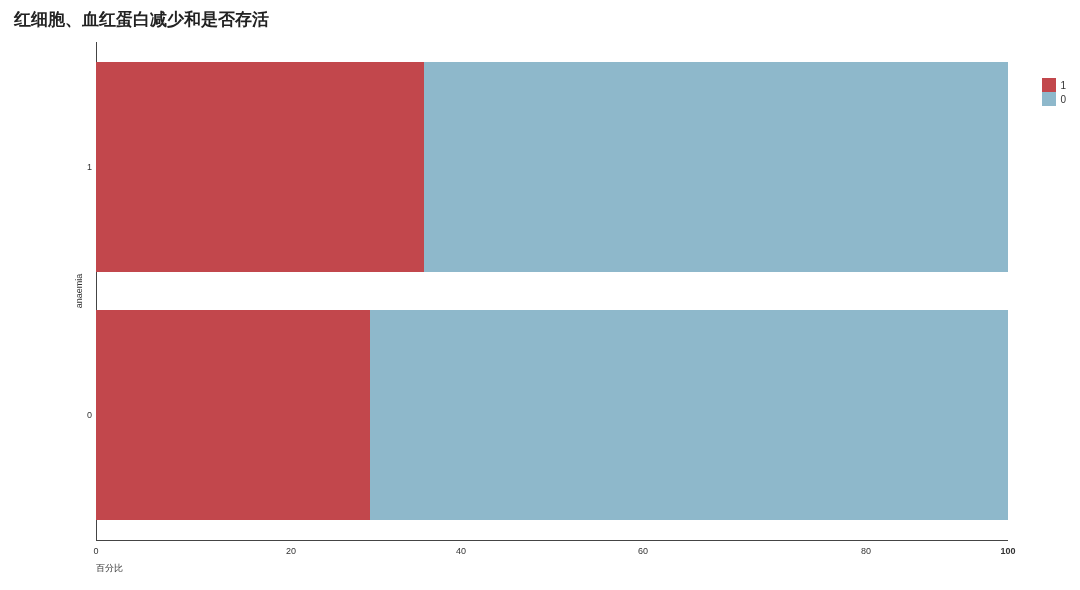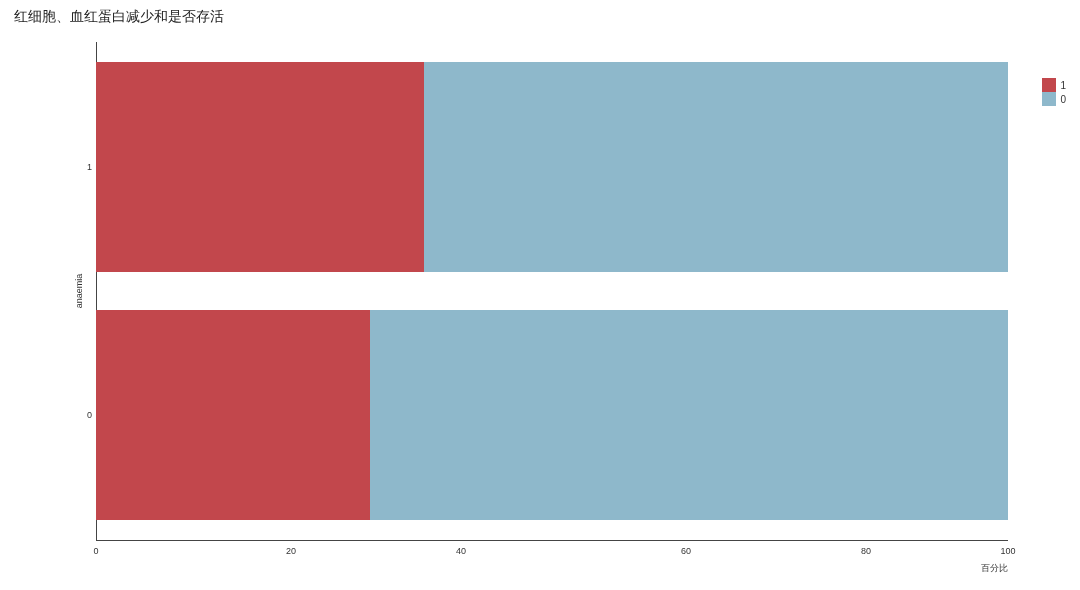--- a/index.html
+++ b/index.html
@@ -9,38 +9,38 @@
     height: 590px;
     font-family: Arial, "Microsoft YaHei", sans-serif;
     background: #fff;
     color: #222;
     overflow: hidden;
   }
   .title {
     position: absolute;
     top: 8px;
     left: 14px;
-    font-size: 14px;
-    font-weight: normal;
+    font-size: 17px;
+    font-weight: bold;
   }
   .yaxis-label {
     position: absolute;
     left: 62px;
     top: 291px;
     transform: translateY(-50%) rotate(-90deg);
     transform-origin: center;
     font-size: 9px;
     color: #333;
   }
   .xaxis-label {
     position: absolute;
     left: 96px;
     width: 912px;
     top: 562px;
-    text-align: right;
+    text-align: left;
     font-size: 9px;
     color: #333;
   }
   .ytick {
     position: absolute;
     left: 74px;
     width: 18px;
     text-align: right;
     font-size: 9px;
     color: #333;
@@ -86,23 +86,23 @@
 
 <div class="axis-line" style="left:96px; top:42px; width:1px; height:498px;"></div>
 <div class="axis-line" style="left:96px; top:540px; width:912px; height:1px;"></div>
 
 <div class="ytick" style="top:167px;">1</div>
 <div class="ytick" style="top:415px;">0</div>
 
 <div class="xtick" style="left:96px;">0</div>
 <div class="xtick" style="left:291px;">20</div>
 <div class="xtick" style="left:461px;">40</div>
-<div class="xtick" style="left:643px;margin-left:43px;">60</div>
+<div class="xtick" style="left:643px;">60</div>
 <div class="xtick" style="left:826px;margin-left:40px;">80</div>
-<div class="xtick" style="left:1008px;">100</div>
+<div class="xtick" style="left:1008px;font-weight:bold;">100</div>
 
 <div class="yaxis-label">anaemia</div>
 <div class="xaxis-label">百分比</div>
 
 <div class="bar-segment" style="left:96px;  top:62px;  width:328px; background:#C2474C;"></div>
 <div class="bar-segment" style="left:424px; top:62px;  width:584px; background:#8EB8CB;"></div>
 
 <div class="bar-segment" style="left:96px;  top:310px; width:274px; background:#C2474C;"></div>
 <div class="bar-segment" style="left:370px; top:310px; width:638px; background:#8EB8CB;"></div>
 

